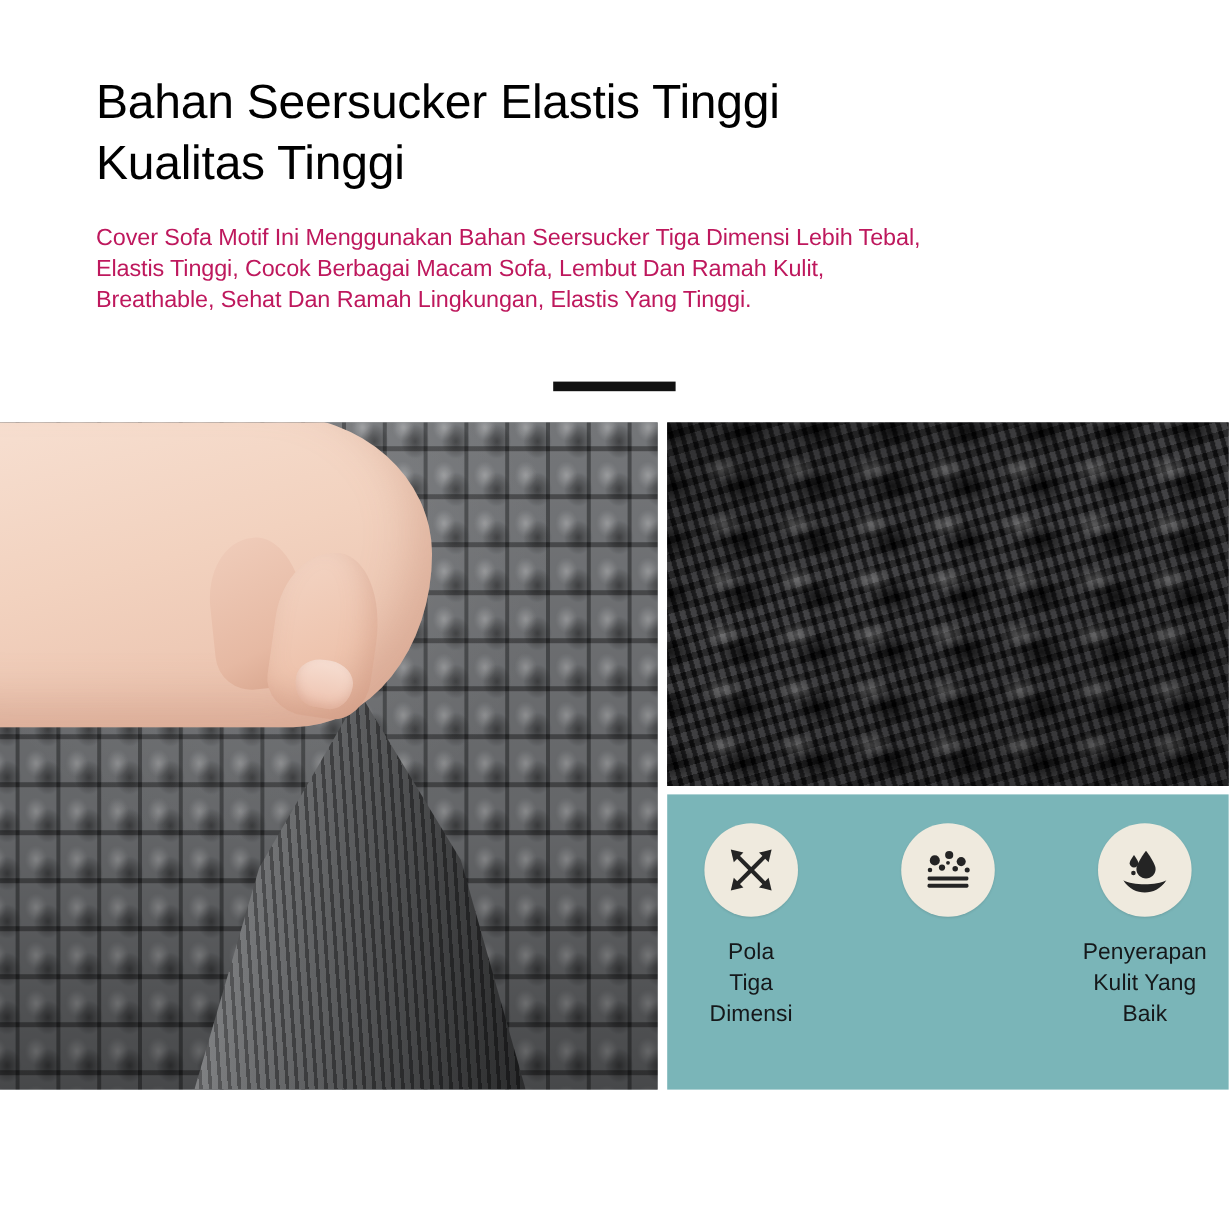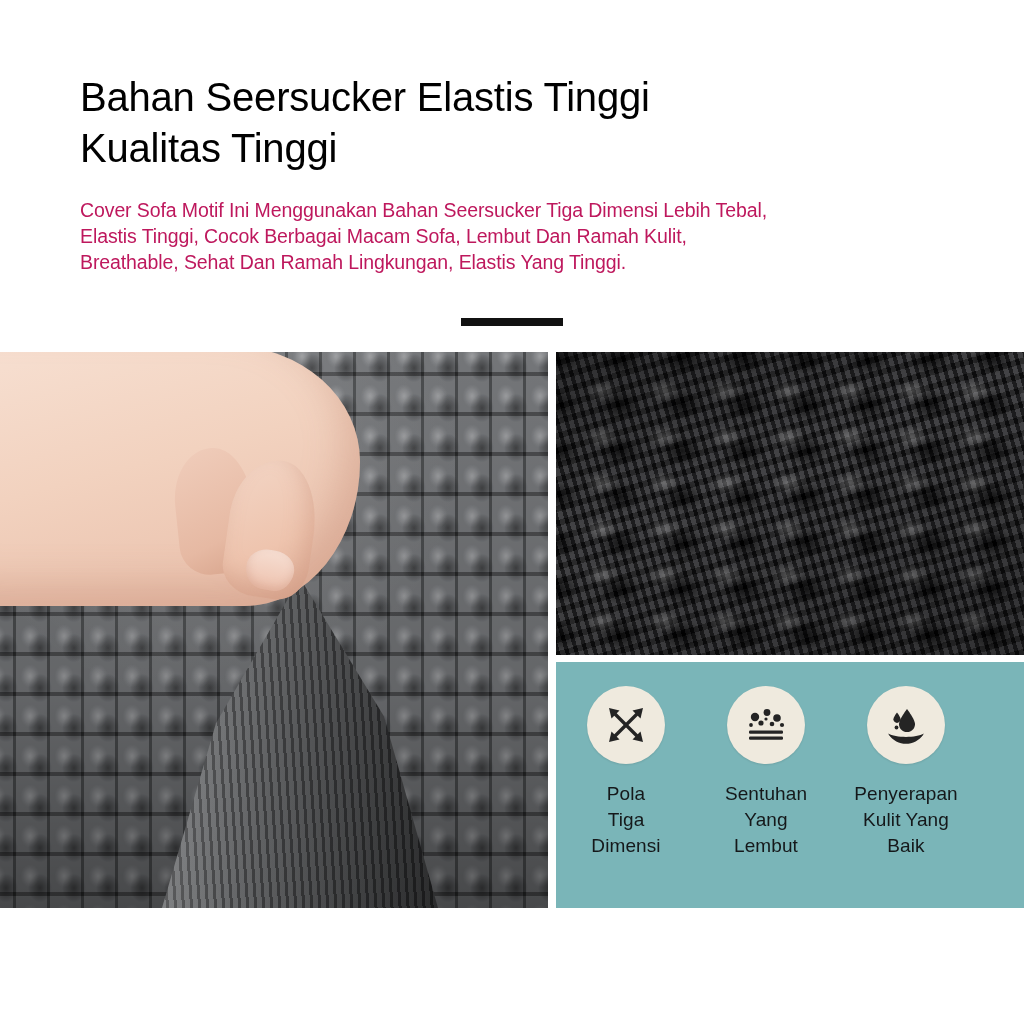--- a/index.html
+++ b/index.html
@@ -17,21 +17,21 @@
     position: relative;
     width: 1024px;
     height: 1024px;
     background: #ffffff;
   }
 
   
   .header {
     position: absolute;
     left: 80px;
-    top: 72px;
+    top: 60px;
     width: 900px;
   }
   .headline {
     font-size: 40px;
     line-height: 51px;
     color: #000000;
     letter-spacing: -0.2px;
     font-weight: 400;
     white-space: pre-line;
     margin: 0;
@@ -187,21 +187,21 @@
   
   .panel-features {
     position: absolute;
     left: 556px;
     top: 662px;
     width: 468px;
     height: 246px;
     background: #7ab5b8;
     display: flex;
     align-items: flex-start;
-    justify-content: flex-start;
+    justify-content: space-between;
     padding-top: 24px;
     box-sizing: border-box;
   }
   .feature {
     width: 140px;
     display: flex;
     flex-direction: column;
     align-items: center;
   }
   .badge {
@@ -296,23 +296,20 @@
               <circle cx="39" cy="23" r="2.1"></circle>
               <circle cx="23" cy="17" r="1.6"></circle>
             </g>
             <g fill="#242424">
               <rect x="6" y="28.5" width="34" height="3.2" rx="1.2"></rect>
               <rect x="6" y="34.5" width="34" height="3.2" rx="1.2"></rect>
             </g>
           </svg>
         </span>
       </div>
-      <div class="feature-label">Sentuhan
-Yang
-Lembut</div>
     </div>
 
     <div class="feature">
       <div class="badge">
         <span>
           <svg width="46" height="46" viewBox="0 0 46 46">
             <g fill="#242424">
               <path d="M24 7 C24 7 32 17.5 32 22.2 C32 26.6 28.4 30 24 30 C19.6 30 16 26.6 16 22.2 C16 17.5 24 7 24 7 Z"></path>
               <path d="M14 10.5 C14 10.5 17.6 15.2 17.6 17.3 C17.6 19.3 15.9 20.9 14 20.9 C12.1 20.9 10.4 19.3 10.4 17.3 C10.4 15.2 14 10.5 14 10.5 Z"></path>
               <circle cx="13.5" cy="25.5" r="1.9"></circle>

